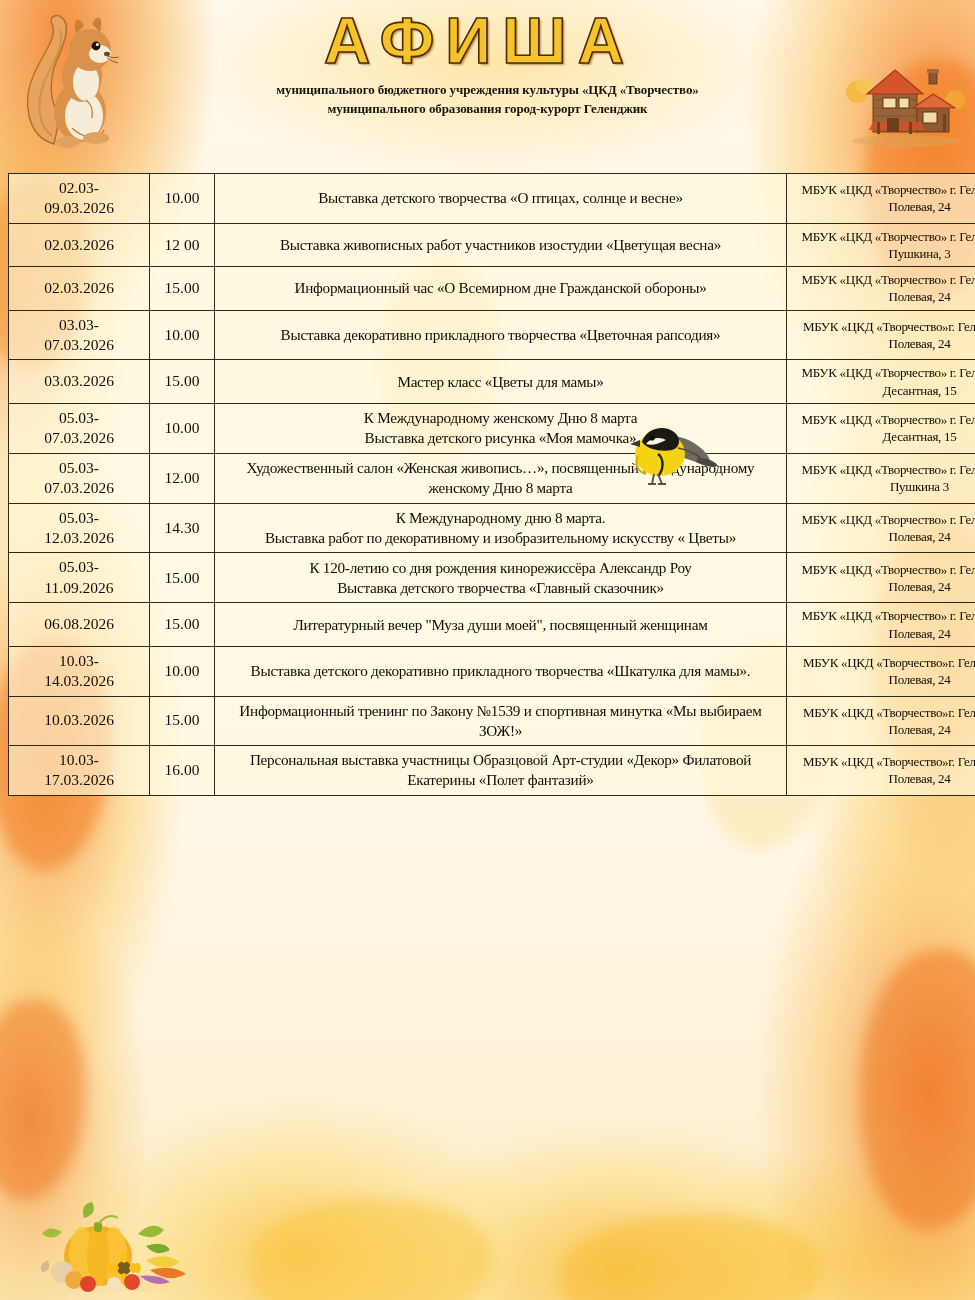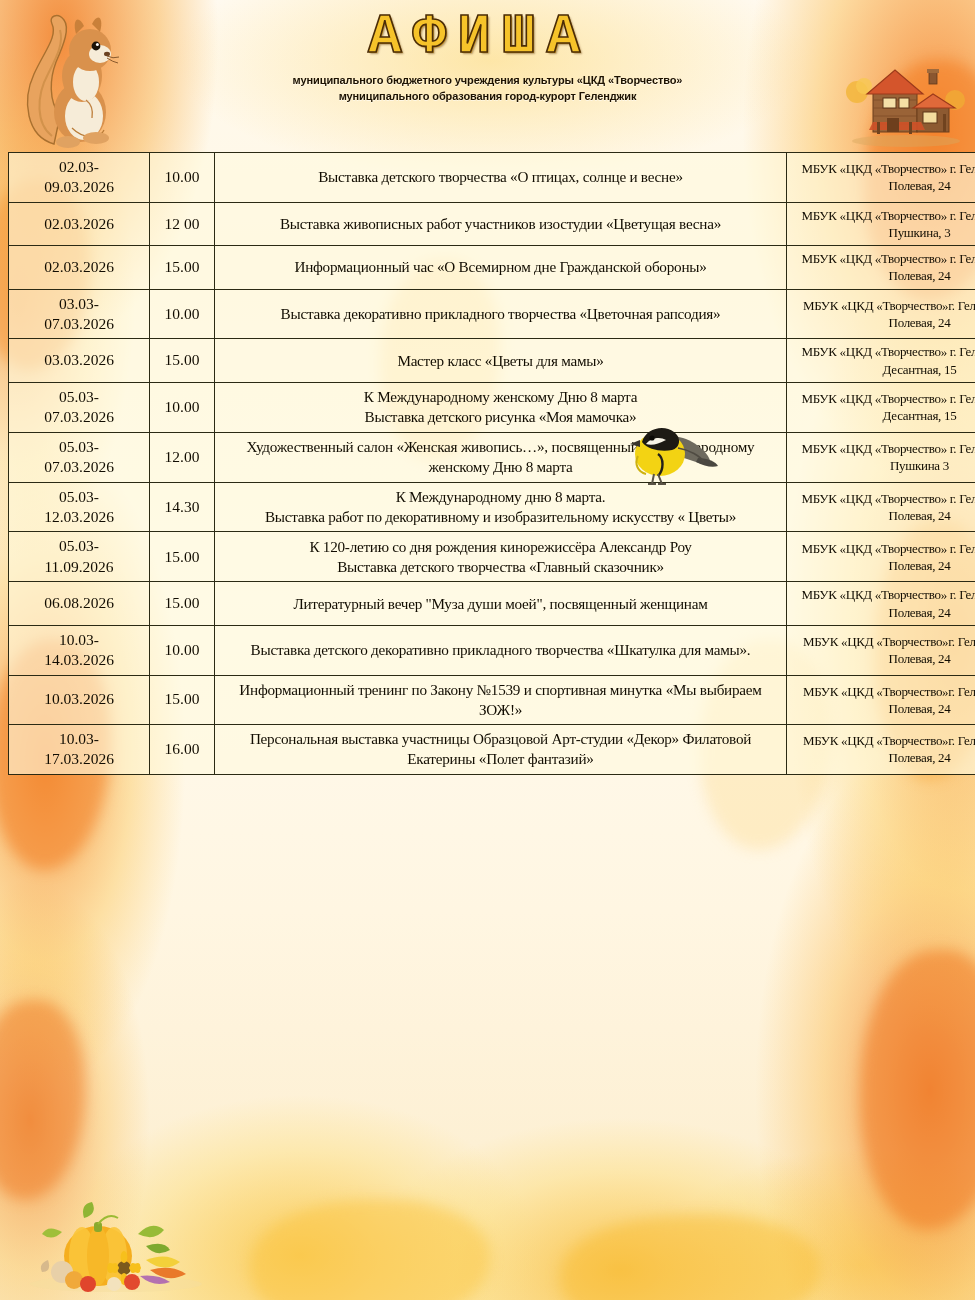--- a/index.html
+++ b/index.html
@@ -39,53 +39,53 @@
   }
 
   
   .header {
     position: relative; z-index: 5;
     height: 152px;
     text-align: center;
     padding-top: 6px;
   }
   .afisha {
-    font-family: Liberation Mono, monospace;
-    font-size: 56px;
+    font-family: Liberation Sans, sans-serif;
+    font-size: 64px;
     font-weight: bold;
     letter-spacing: 11px;
     line-height: 1.05;
     color: #f6c32a;
     -webkit-text-stroke: 1.6px #4a2c07;
     text-shadow:
       0 0 1px #7a4a0c,
       1px 1px 0 #c9931a,
       2px 2px 2px rgba(90,50,5,.45);
     margin: 2px 16px 6px 0;
   }
   .subtitle {
-    font-family: Liberation Sans, sans-serif;
-    font-size: 11px;
+    font-family: Liberation Serif, serif;
+    font-size: 13px;
     font-weight: bold;
     color: #1d1200;
     line-height: 1.45;
     letter-spacing: -0.1px;
     text-shadow: 0 1px 0 rgba(255,255,255,.55);
     padding: 0 118px;
   }
 
   
   .art { position: absolute; z-index: 6; pointer-events: none; }
   #squirrel { left: 8px; top: 4px; width: 120px; height: 150px; }
   #house    { right: 6px; top: 56px; width: 126px; height: 92px; }
   #harvest  { left: 18px; bottom: 6px; width: 200px; height: 96px; }
   #bird     { left: 612px; top: 414px; width: 108px; height: 78px; z-index: 7; }
 
   
-  .table-wrap { position: relative; z-index: 4; padding: 0 8px; }
+  .table-wrap { position: relative; z-index: 4; padding: 0 8px; margin-top: 21px; }
   table.sched {
     width: 959px;
     border-collapse: collapse;
     table-layout: fixed;
   }
   table.sched td {
     border: 1.4px solid #2b2a14;
     padding: 4px 5px;
     vertical-align: middle;
     text-align: center;

